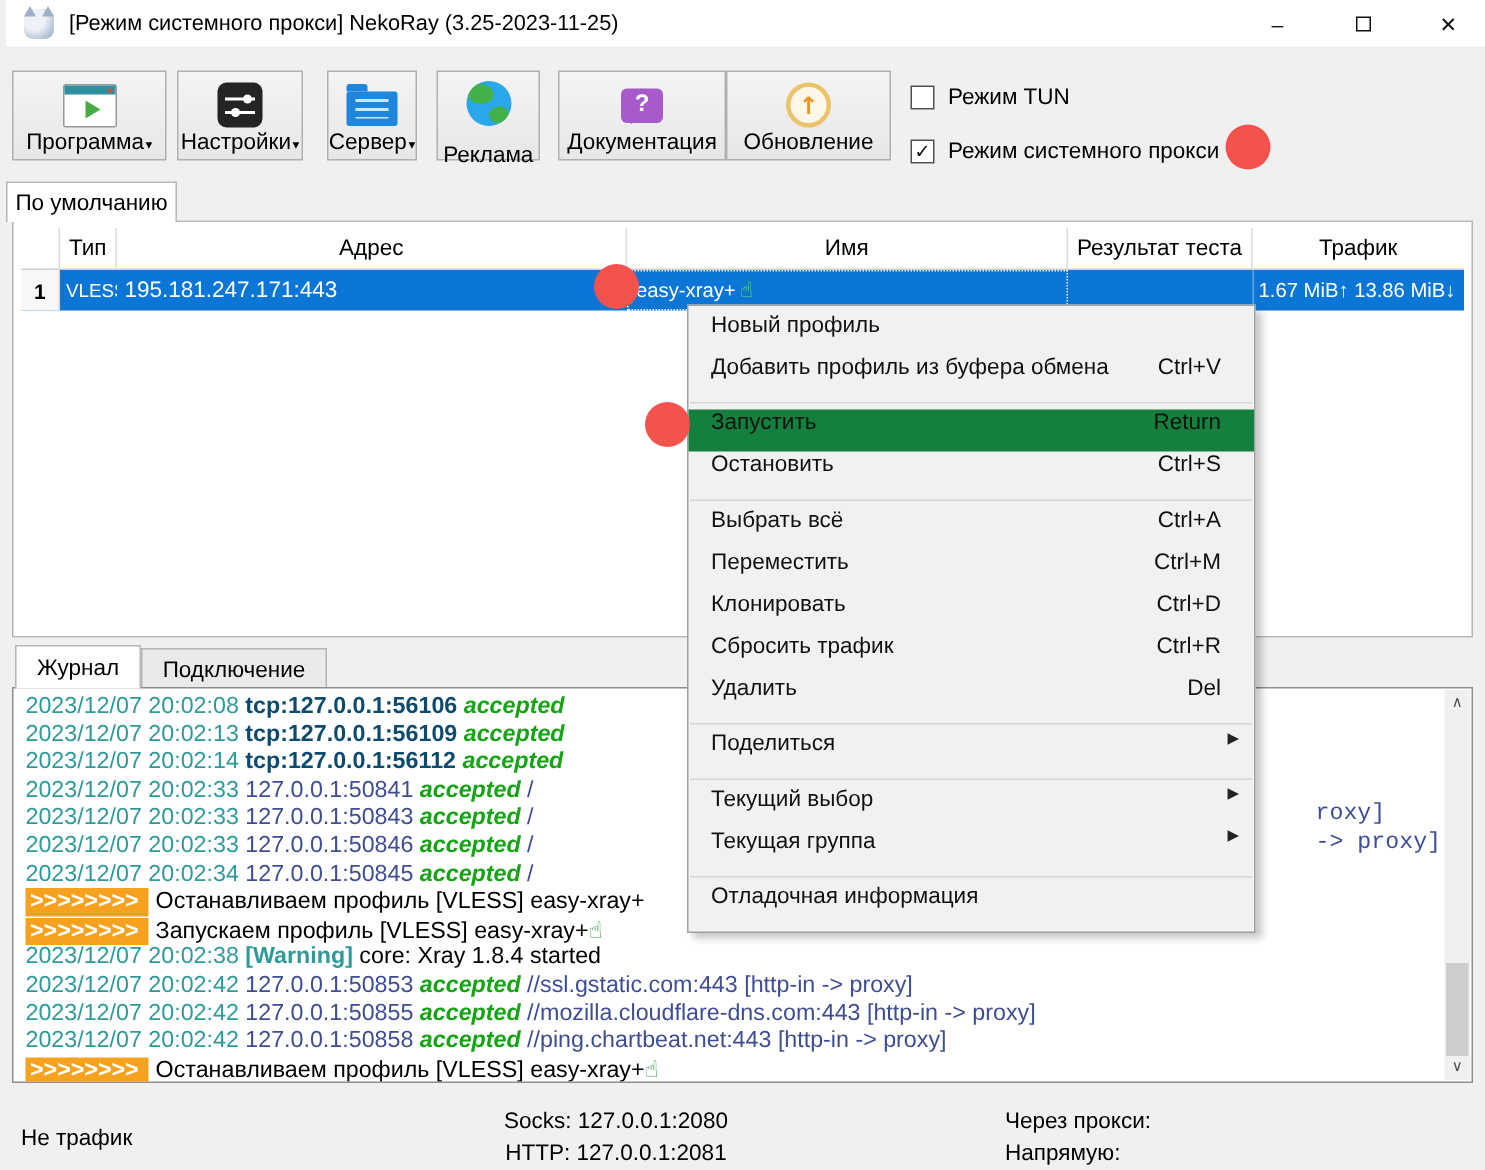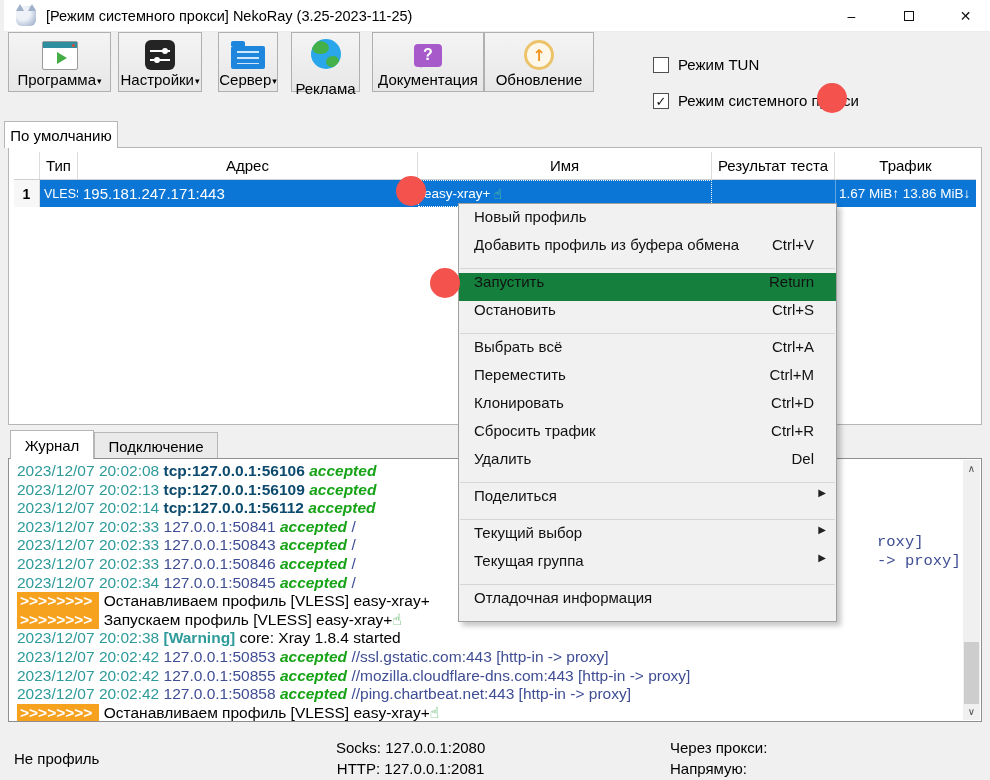--- a/index.html
+++ b/index.html
@@ -12,21 +12,21 @@
     background:radial-gradient(circle at 35% 35%,#eef2f8 0 38%,#b9c6da 72%,#90a4c2);position:relative;}
   .app-icon::before,.app-icon::after{content:'';position:absolute;top:-2px;width:0;height:0;
     border-left:4px solid transparent;border-right:4px solid transparent;border-bottom:7px solid #9fb0c9;}
   .app-icon::before{left:0;} .app-icon::after{right:0;}
   .wtitle{margin-left:10px;font-size:14.5px;color:#000;white-space:nowrap;}
   .win-controls{margin-left:auto;display:flex;height:100%;}
   .win-btn{width:57px;height:32px;display:flex;align-items:center;justify-content:center;font-size:14px;color:#111;}
   .max-box{width:10px;height:10px;border:1px solid #111;display:block;}
 
   
-  .toolbar{position:absolute;left:8px;top:32px;display:flex;align-items:center;}
+  .toolbar{position:absolute;left:8px;top:47px;display:flex;align-items:center;}
   .tb-btn{height:60px;border:1px solid #b0b0b0;background:linear-gradient(#f4f4f4,#e7e7e7);
     display:flex;flex-direction:column;align-items:center;justify-content:space-between;padding:6px 6px 3px;}
   .tb-btn .ic-wrap{height:32px;display:flex;align-items:center;justify-content:center;}
   .tb-label{font-size:15px;line-height:16px;white-space:nowrap;color:#000;display:flex;align-items:flex-end;}
   .caret{font-size:9px;margin-left:1px;transform:translateY(1px);}
   .b1{width:103px;margin-right:7px;} .b2{width:84px;margin-right:16px;} .b3{width:60px;margin-right:13px;}
   .b4{width:69px;margin-right:12px;gap:12px;} .b5{width:112px;margin-right:0;} .b6{width:110px;}
 
   
   .ic-program{width:36px;height:29px;background:#fff;border:1px solid #9a9a9a;border-radius:2px;position:relative;}
@@ -45,21 +45,21 @@
   .ic-globe{width:30px;height:30px;border-radius:50%;background:#2aa7ea;position:relative;overflow:hidden;}
   .ic-globe::before{content:'';position:absolute;top:2px;left:1px;width:17px;height:13px;background:#43b049;border-radius:45% 60% 50% 50%;}
   .ic-globe::after{content:'';position:absolute;bottom:2px;right:2px;width:13px;height:11px;background:#43b049;border-radius:55% 45% 50% 50%;}
   .ic-docs{width:28px;height:23px;background:#a75ac9;border-radius:4px;position:relative;display:flex;align-items:center;justify-content:center;}
   .ic-docs::before{content:'?';color:#fff;font-weight:bold;font-size:16px;}
   .ic-docs::after{content:'';position:absolute;bottom:-6px;left:4px;border:5px solid transparent;border-top:7px solid #a75ac9;border-left-width:3px;border-right-width:5px;}
   .ic-update{width:30px;height:30px;border-radius:50%;border:3px solid #ecc36b;background:#fdf7ea;display:flex;align-items:center;justify-content:center;}
   .ic-update::before{content:'↑';color:#f0941e;font-weight:bold;font-size:16px;font-family:'DejaVu Sans',sans-serif;}
 
   
-  .cbr{position:absolute;left:607px;display:flex;align-items:flex-end;margin-left:46px;}
+  .cbr{position:absolute;left:607px;display:flex;align-items:flex-end;}
   .cbr1{top:56px;} .cbr2{top:92px;}
   .cb-box{width:16px;height:16px;border:1px solid #4f4f4f;background:#fff;display:flex;align-items:center;justify-content:center;font-size:13px;color:#111;font-family:'DejaVu Sans',sans-serif;}
   .cb-label{margin-left:9px;font-size:15px;color:#000;white-space:nowrap;}
 
   
   .group-tab{position:absolute;left:4px;top:121px;width:114px;height:27px;background:#fff;border:1px solid #b6b6b6;border-bottom:none;z-index:2;display:flex;align-items:center;justify-content:center;font-size:15px;}
   .pane{position:absolute;left:8px;top:147px;width:974px;height:278px;background:#fff;border:1px solid #b6b6b6;}
   .tbl{position:absolute;left:5px;top:4px;right:5px;bottom:4px;font-size:15px;overflow:hidden;}
   .thead,.trow{display:grid;grid-template-columns:26px 38px 340px 294px 123px 1fr;}
   .thead{height:28px;border-bottom:1px solid #cfcfcf;}
@@ -309,21 +309,21 @@
     <div class="mi">
       <span class="lab">Текущая группа</span>
       <span class="arr">▶</span>
     </div>
     <div class="msep"></div>
     <div class="mi">
       <span class="lab">Отладочная информация</span>
     </div>
   </div>
 
-<div class="sb-state">Не профиль</div>
+<div class="sb-state">Не трафик</div>
 <div class="sb-center">
   <div>Socks: 127.0.0.1:2080</div>
   <div>HTTP: 127.0.0.1:2081</div>
 </div>
 <div class="sb-right">
   <div>Через прокси:</div>
   <div>Напрямую:</div>
 </div>
 
 <div id="dots">

